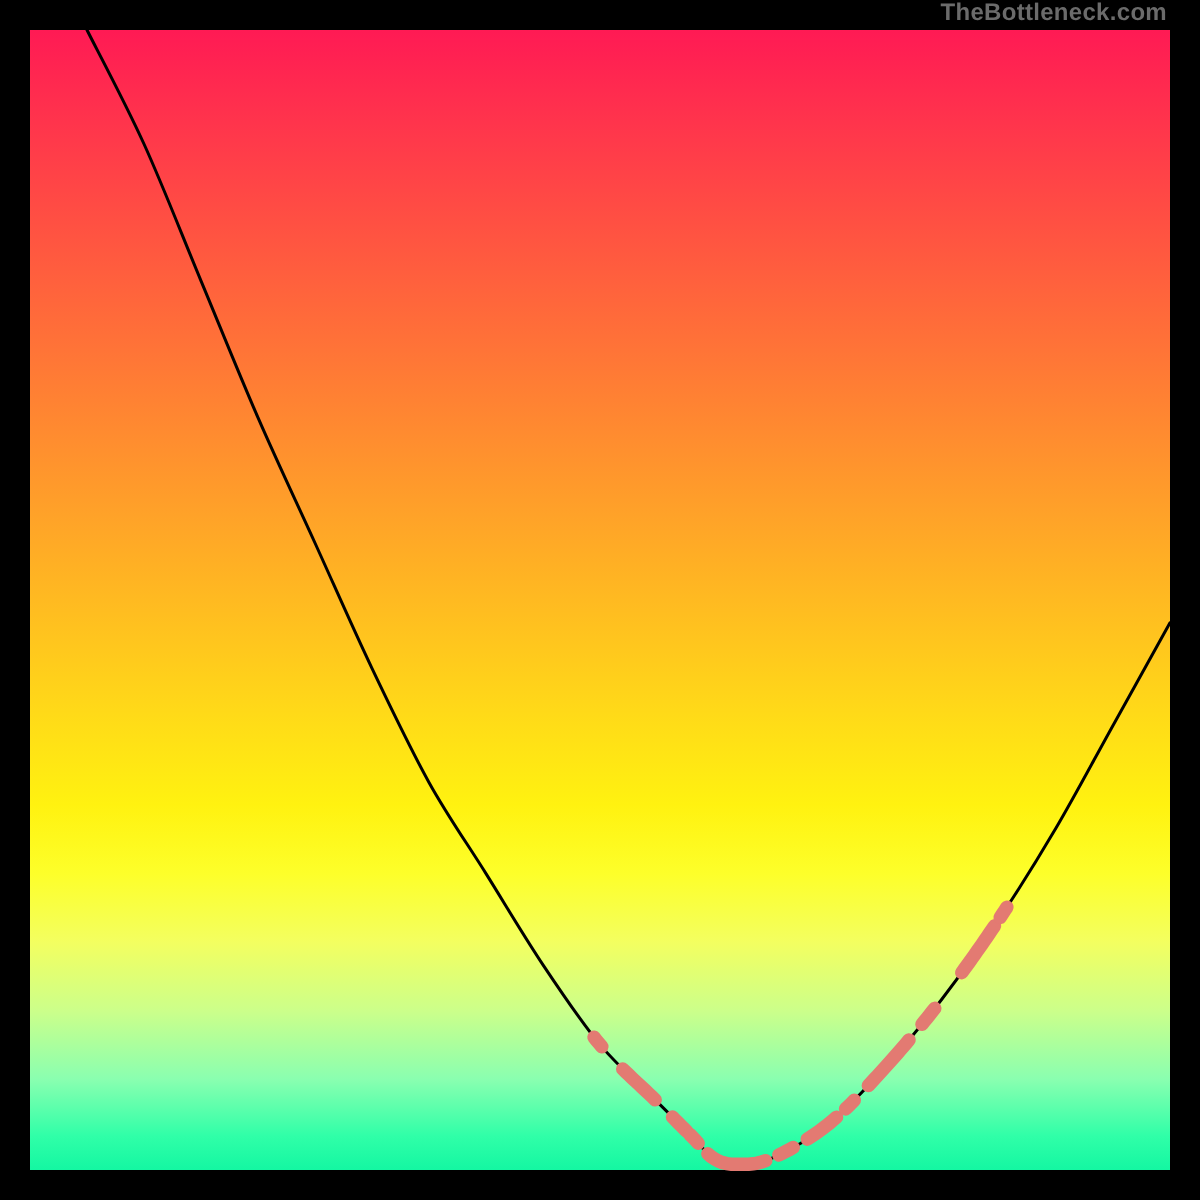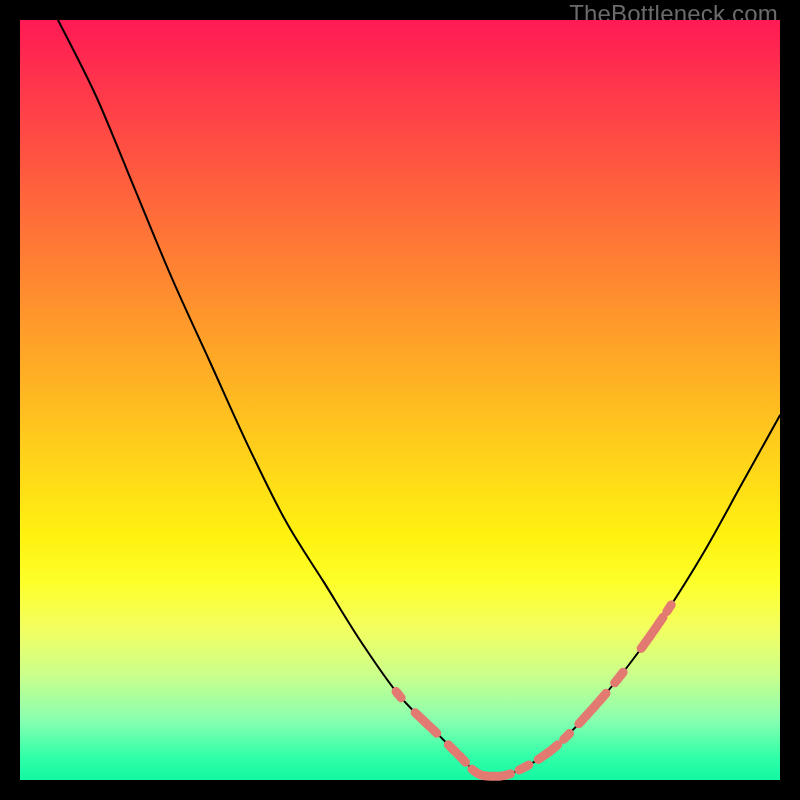--- a/index.html
+++ b/index.html
@@ -38,23 +38,23 @@
       #ccff8a 86%,
       #8affb0 92%,
       #30ffa8 97%,
       #14f7a2 100%);
   }
   .watermark {
     position: absolute;
     top: 0;
     right: 22px;
     color: #6b6b6b;
-    font-size: 24px;
+    font-size: 16px;
     letter-spacing: 0.2px;
-    font-weight: 400;
+    font-weight: 700;
   }
   svg.curve {
     position: absolute;
     top: 0; left: 0;
     width: 760px;
     height: 760px;
     overflow: visible;
   }
 </style>
 </head>

